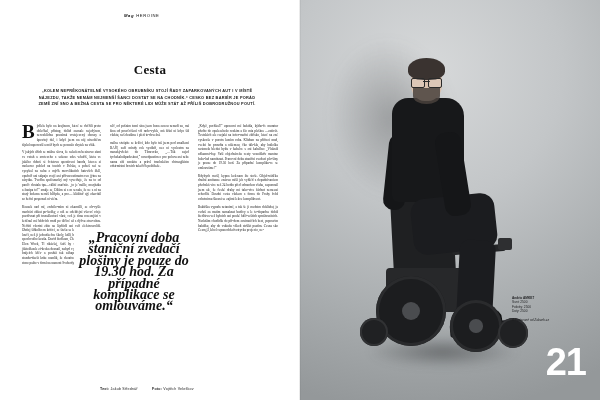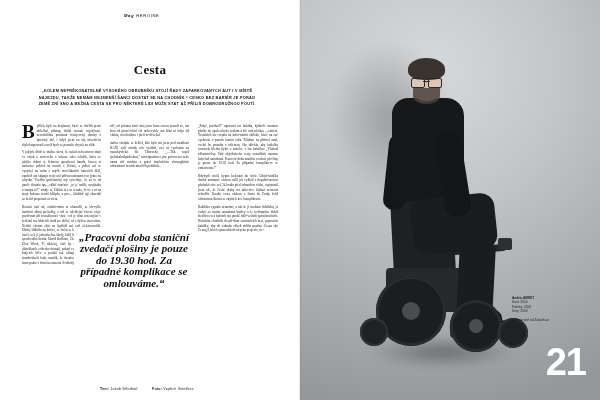--- a/index.html
+++ b/index.html
@@ -103,21 +103,21 @@
   .pullquote {
     position: absolute;
     left: 74px;
     top: 228px;
     width: 116px;
     background: #ffffff;
     text-align: center;
     font-family: "Liberation Serif", serif;
     font-style: italic;
     font-weight: bold;
-    font-size: 11px;
+    font-size: 14px;
     line-height: 11.4px;
     color: #111;
     padding: 4px 2px;
   }
 
   .footer {
     position: absolute;
     left: 100px;
     bottom: 9px;
     font-family: "Liberation Sans", sans-serif;

